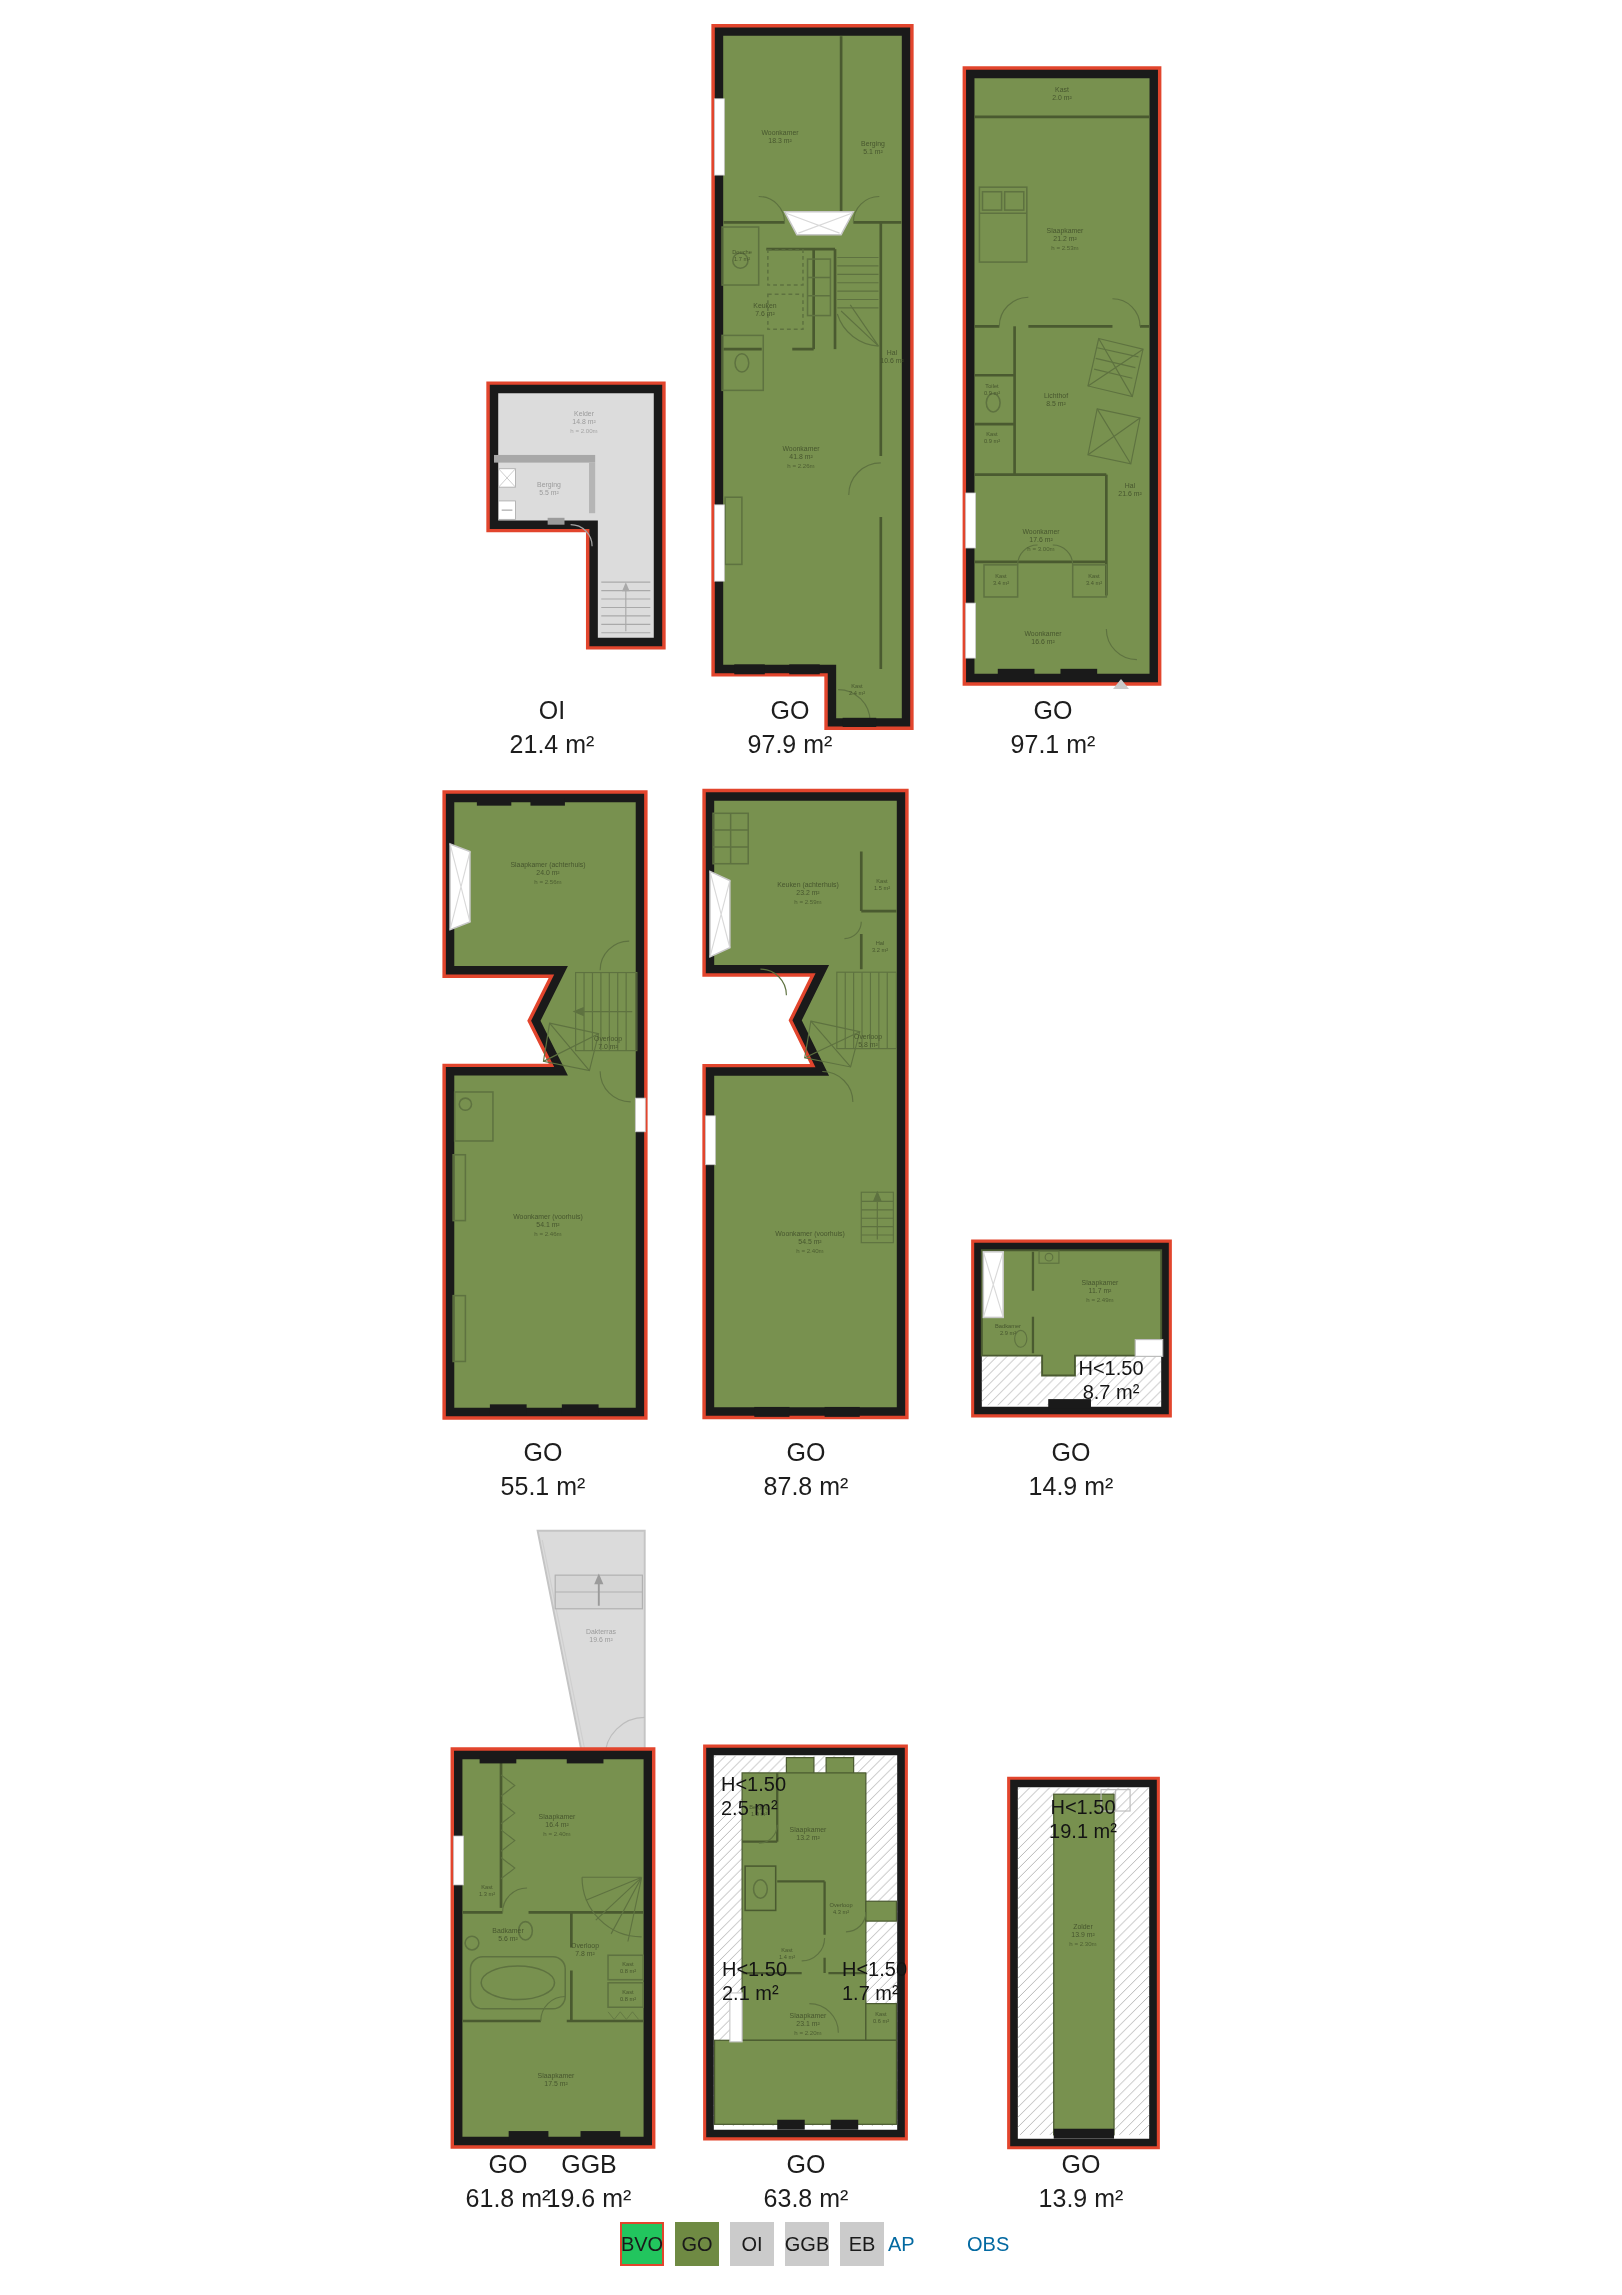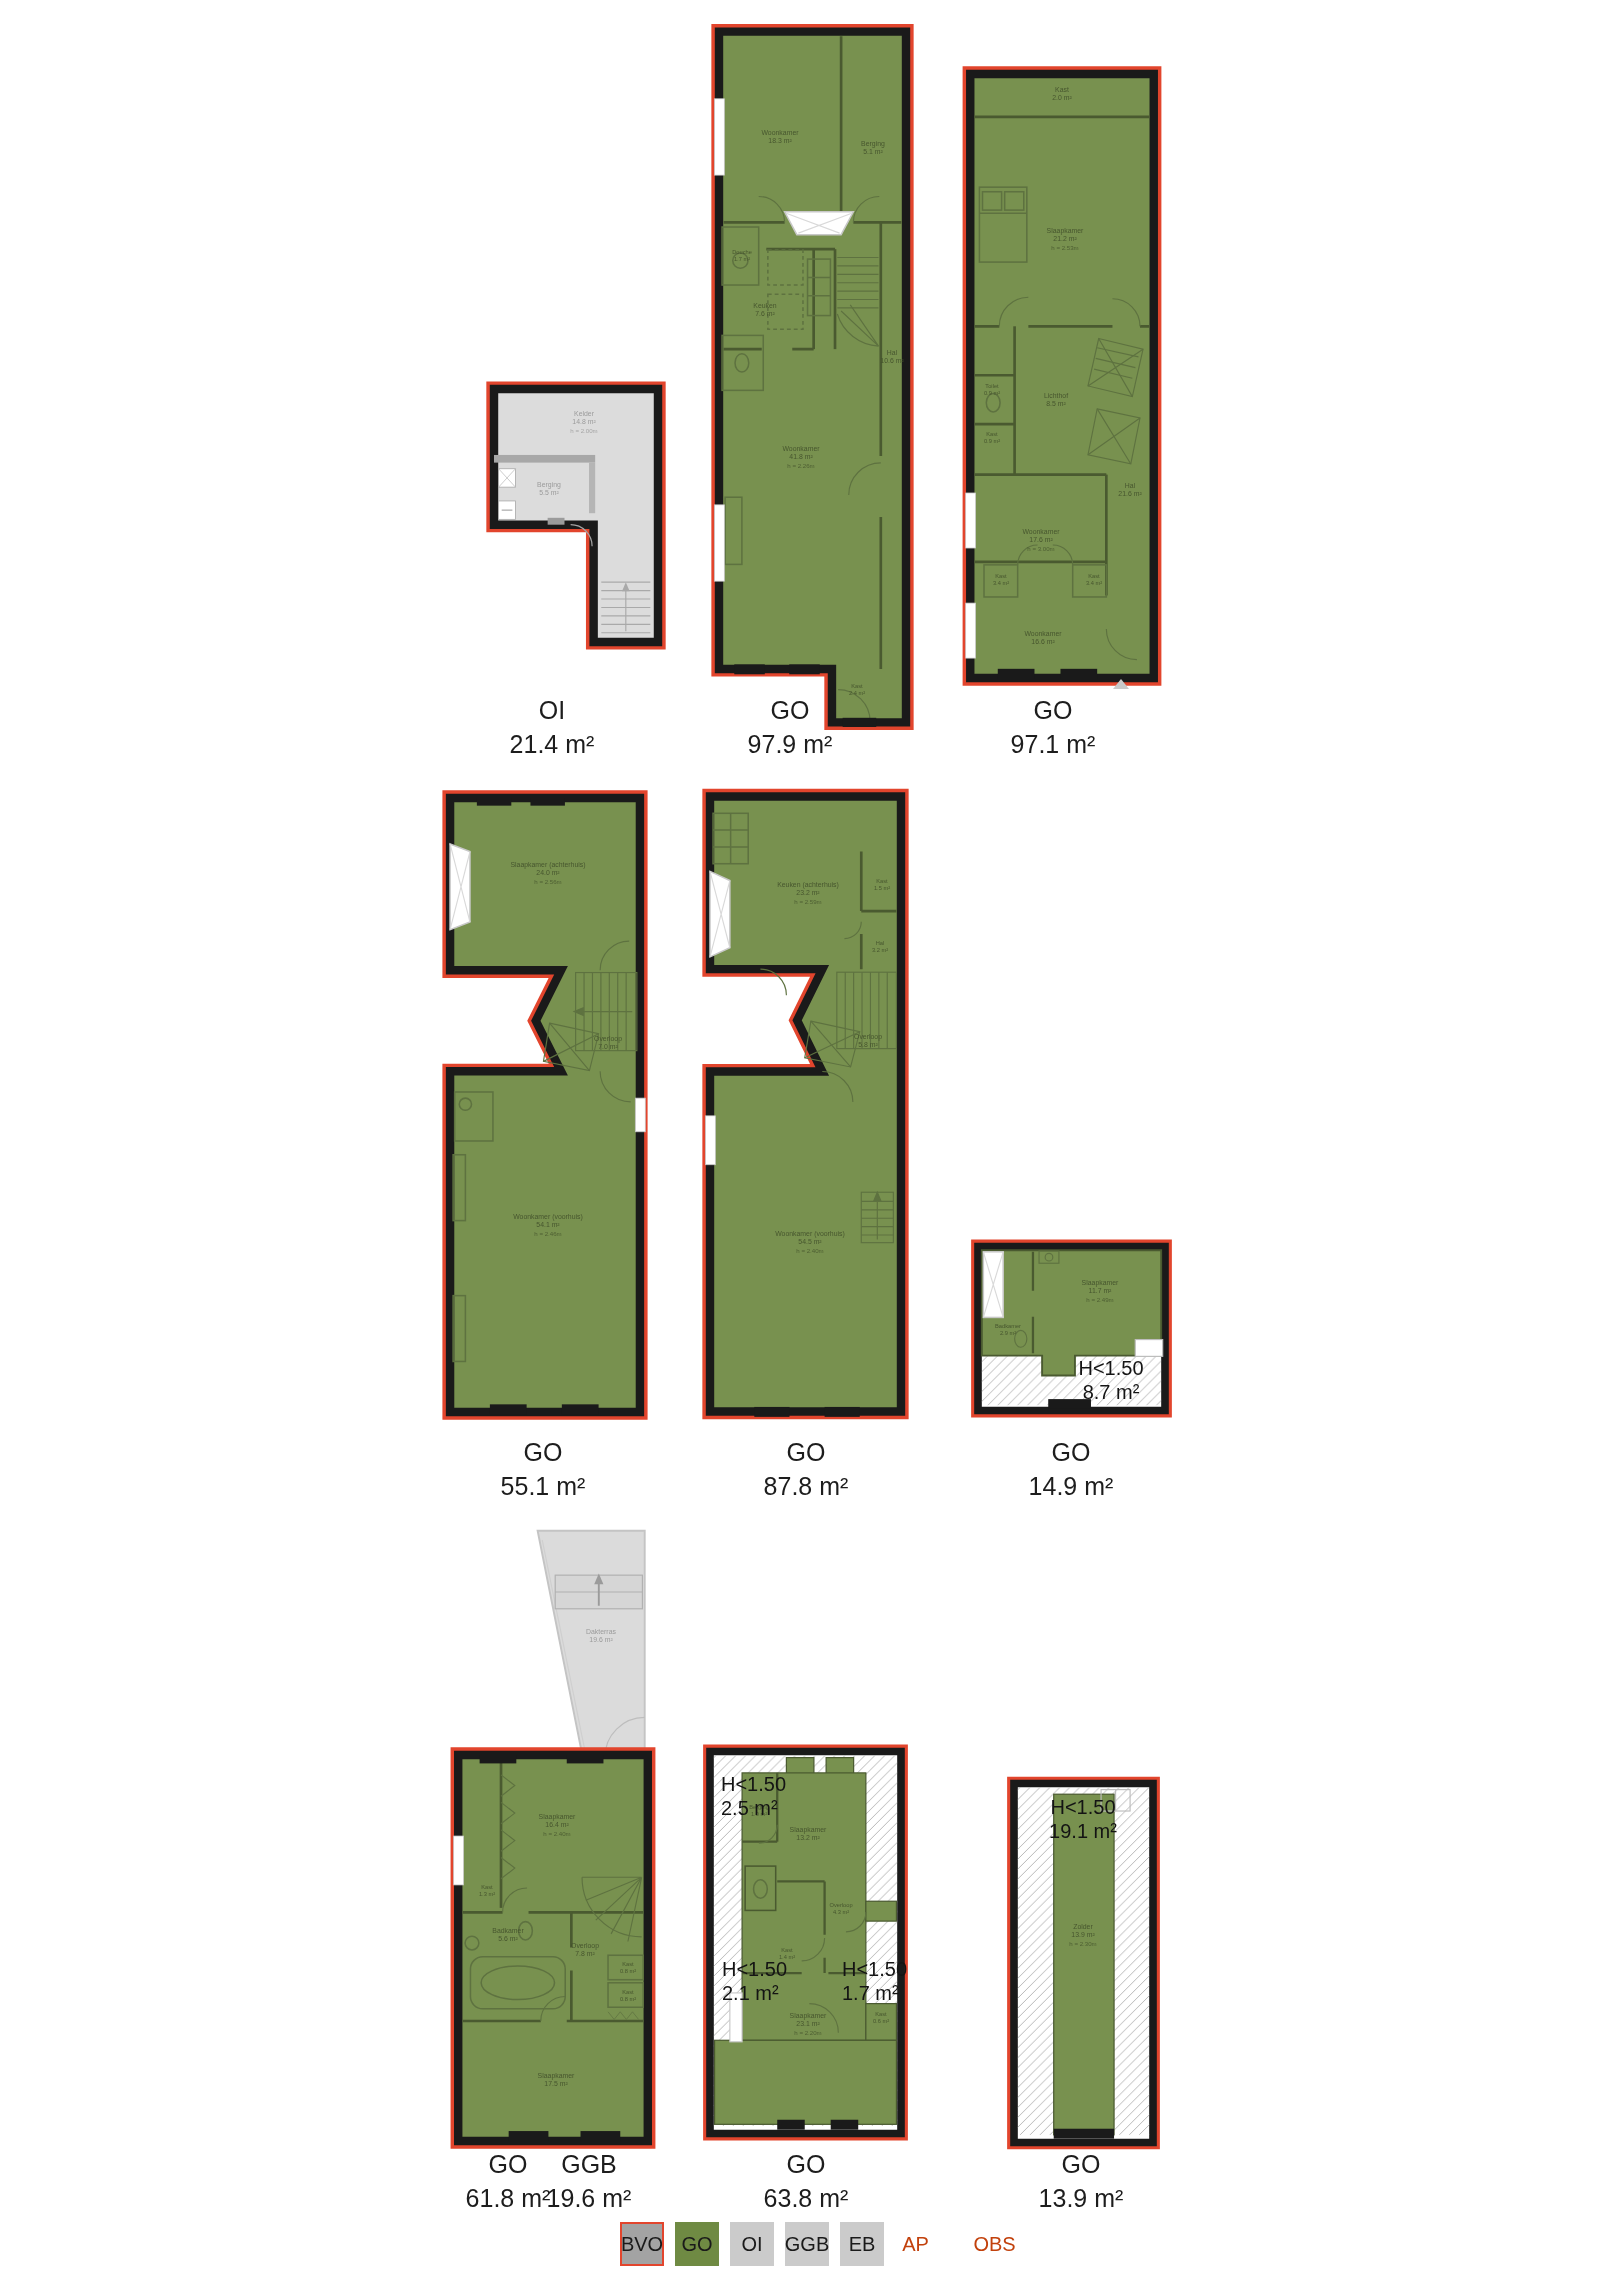--- a/index.html
+++ b/index.html
@@ -11,24 +11,24 @@
   
   .rl{position:absolute;transform:translateX(-50%);text-align:center;color:#42502b;font-size:6.9px;line-height:8.4px;white-space:nowrap;opacity:.9;}
   .rl .h{font-size:6.1px;opacity:.85;}
   .rl.tiny{font-size:5.7px;line-height:6.9px;}
   .rl.gray{color:#949494;}
   
   .h150{position:absolute;color:#141414;font-size:20px;line-height:24px;white-space:nowrap;}
   .h150.center{transform:translateX(-50%);text-align:center;}
   
   .lg-box{position:absolute;top:2222px;width:44px;height:44px;box-sizing:border-box;display:flex;align-items:center;justify-content:center;font-size:20px;color:#1a1a1a;}
-  .lg-bvo{background:#a3a3a3;border:2.3px solid #e2452d;}
+  .lg-bvo{background:#22c55e;border:2.3px solid #e2452d;}
   .lg-go{background:#6f8a43;}
   .lg-gray{background:#cbcbcb;}
-  .lg-text{position:absolute;top:2222px;height:44px;width:55px;display:flex;align-items:center;justify-content:center;font-size:20px;color:#c2410c;}
+  .lg-text{position:absolute;top:2222px;height:44px;width:55px;display:flex;align-items:center;font-size:20px;color:#0369a1;}
   .tri{position:absolute;width:0;height:0;border-left:8.4px solid transparent;border-right:8.4px solid transparent;border-bottom:10.7px solid #c9c9c9;}
 </style>
 </head>
 <body>
 
 <div class="sheet">
 
   <svg class="plan" style="left:494px;top:389px" width="164" height="253" viewBox="0 0 214 330">
     <path d="M0,0 H214 V330 H130 V177 H0 Z" fill="none" stroke="#e2452d" stroke-width="20"></path>
     <path d="M0,0 H214 V330 H130 V177 H0 Z" fill="#dcdcdc" stroke="#1a1a1a" stroke-width="11"></path>

